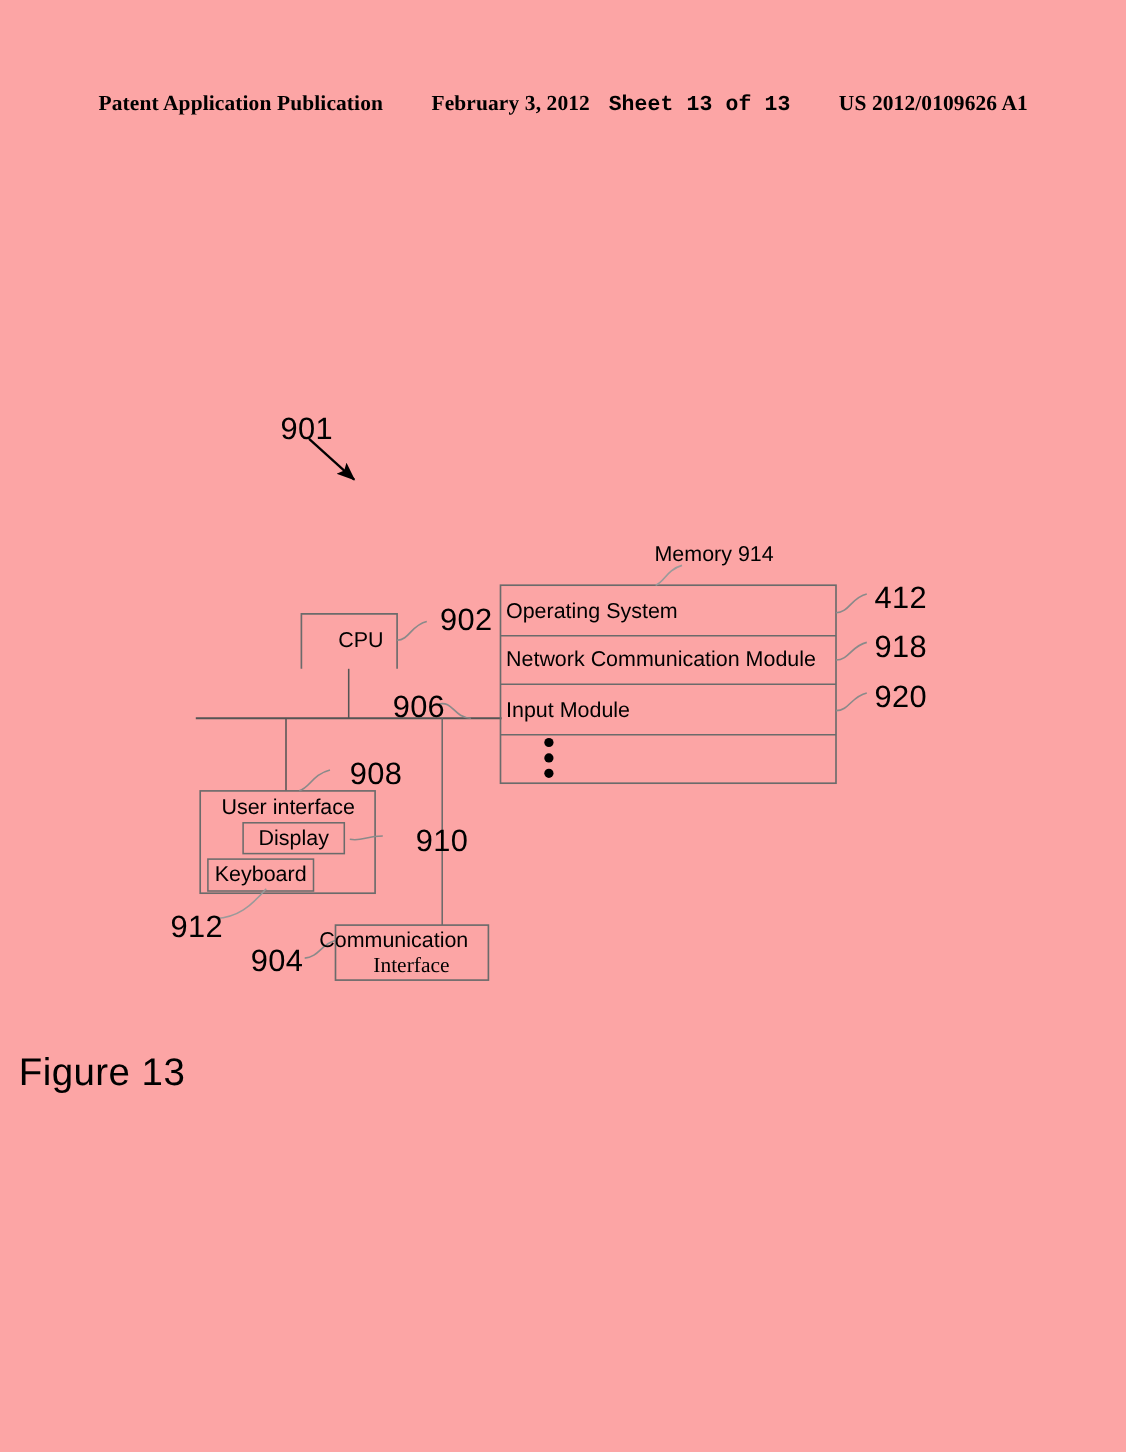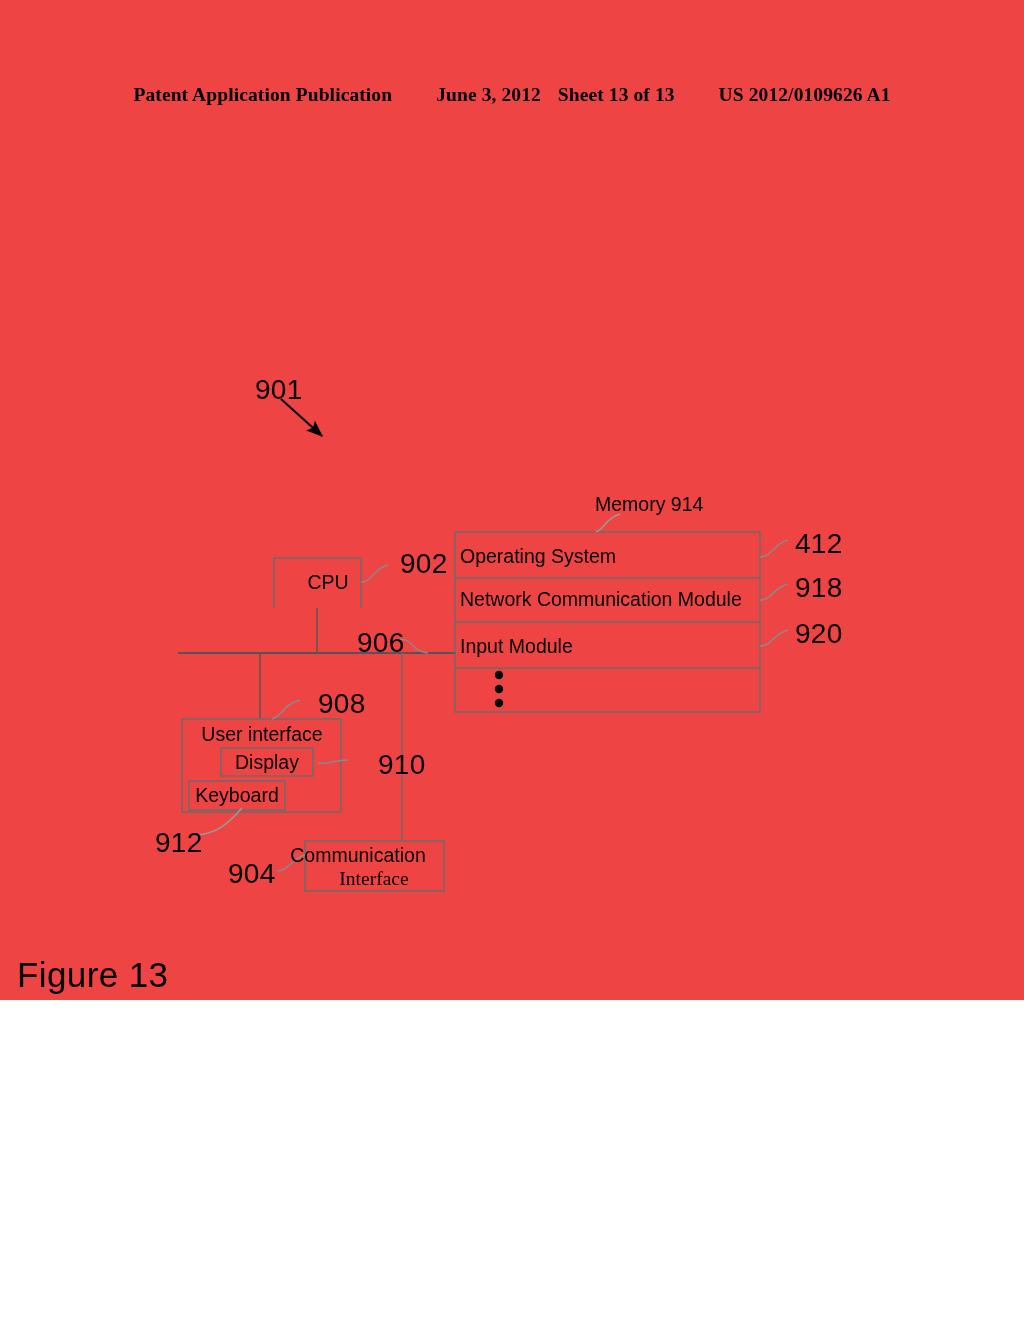--- a/index.html
+++ b/index.html
@@ -4,22 +4,22 @@
 <title>Patent Figure</title>
 <style>
   html, body {
     margin: 0;
     padding: 0;
     background: #ffffff;
   }
   #page {
     position: relative;
     width: 1024px;
-    height: 1000px;
-    background: #ef4444;
+    height: 1320px;
+    background: #fca5a5;
     font-family: "Liberation Sans", sans-serif;
     color: #000000;
     overflow: hidden;
   }
 
   
   #header {
     position: absolute;
     left: 0;
     top: 84px;
@@ -30,21 +30,21 @@
     align-items: baseline;
     justify-content: center;
     font-family: "Liberation Serif", serif;
     font-weight: bold;
     font-size: 19.5px;
     letter-spacing: 0.1px;
     white-space: nowrap;
   }
   #header .h-pub   { margin-right: 44px; }
   #header .h-date  { margin-right: 17px; }
-  #header .h-sheet { margin-right: 44px; }
+  #header .h-sheet { margin-right: 44px; font-family: Liberation Mono, monospace; }
   #header .h-num   { }
 
   
   #fig-caption {
     position: absolute;
     left: 0;
     top: 955px;
     width: 1024px;
     text-align: left;
     font-size: 35px;
@@ -81,21 +81,21 @@
     white-space: nowrap;
   }
 </style>
 </head>
 <body>
 
 <div id="page">
 
   <div id="header">
     <span class="h-pub">Patent Application Publication</span>
-    <span class="h-date">June 3, 2012</span>
+    <span class="h-date">February 3, 2012</span>
     <span class="h-sheet">Sheet 13 of 13</span>
     <span class="h-num">US 2012/0109626 A1</span>
   </div>
 
   <svg id="drawing" viewBox="0 0 1024 1320">
     <defs>
       <marker id="arrowhead" markerWidth="9" markerHeight="9" refX="7.4" refY="3.2" orient="auto" markerUnits="strokeWidth">
         <path d="M0,0 L8,3.2 L0,6.4 L1.6,3.2 Z" fill="#000000"></path>
       </marker>
     </defs>

